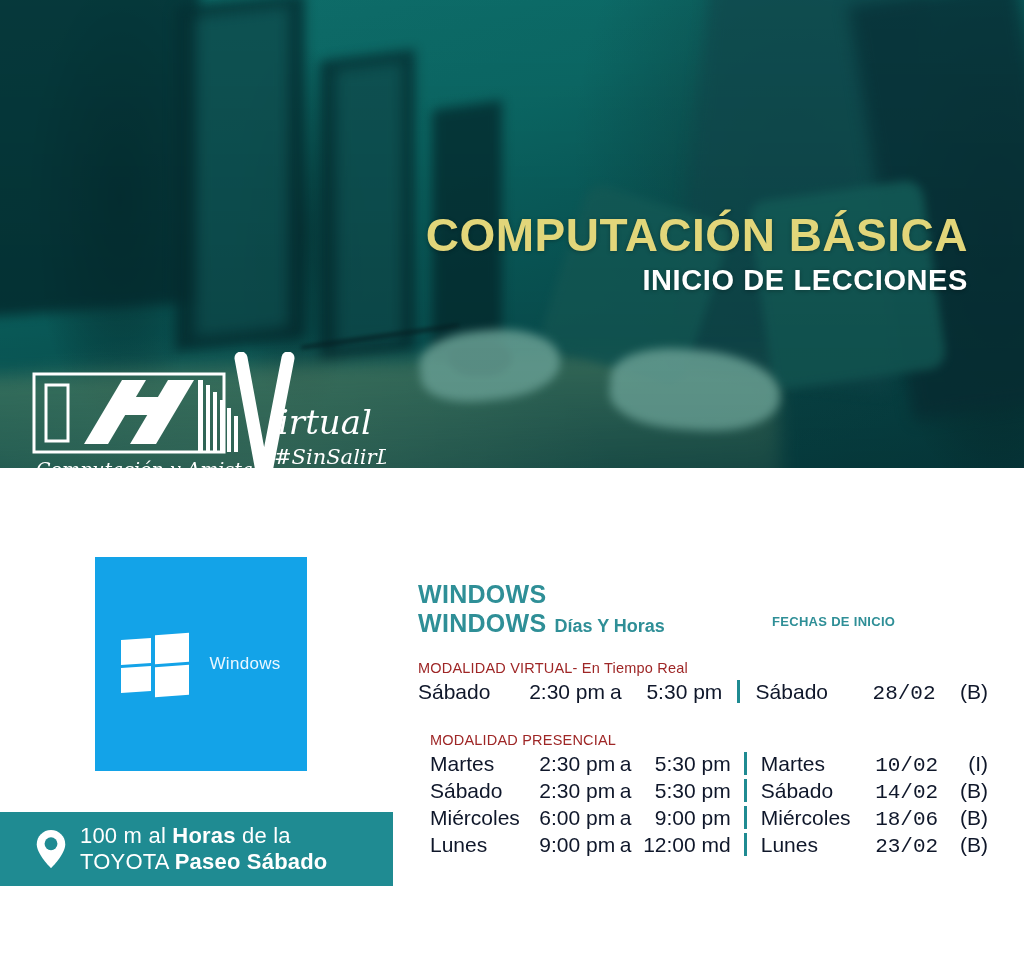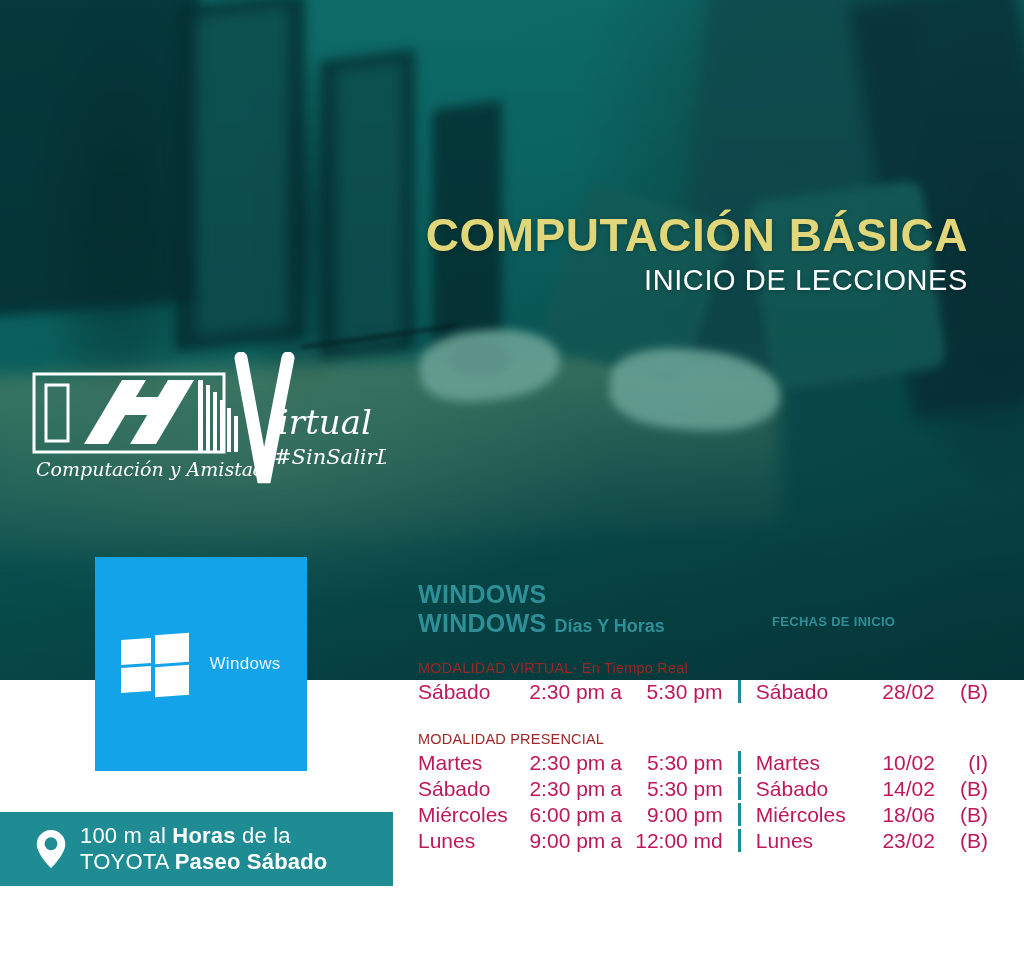--- a/index.html
+++ b/index.html
@@ -7,21 +7,21 @@
   body{
     width:1024px;height:980px;
     background:#ffffff;
     font-family:"Liberation Sans", sans-serif;
     overflow:hidden;
     position:relative;
   }
 
   
   .hero{
-    position:absolute;left:0;top:0;width:1024px;height:680px;
+    position:absolute;left:0;top:0;width:1024px;height:468px;
     overflow:hidden;
     background:#a16207;
   }
   .hero-photo{
     position:absolute;inset:0;
     background:
       
       radial-gradient(ellipse 520px 200px at 250px 470px, rgba(150,190,150,.30), rgba(150,190,150,0) 70%),
       
       radial-gradient(ellipse 300px 420px at 790px 150px, rgba(20,60,62,.55), rgba(20,60,62,0) 72%),
@@ -60,21 +60,21 @@
   .hero-tint{position:absolute;inset:0;background:linear-gradient(180deg,rgba(10,110,110,.26),rgba(6,72,76,.42));mix-blend-mode:multiply;}
 
   
   .hero-titles{position:absolute;right:56px;top:212px;text-align:right;}
   .title-main{
     font-size:46px;font-weight:bold;letter-spacing:.5px;
     color:#e2d67a;line-height:1.02;margin:0;
     text-shadow:0 1px 4px rgba(0,0,0,.28);
   }
   .title-sub{
-    font-size:29px;font-weight:normal;letter-spacing:.6px;
+    font-size:29px;font-weight:bold;letter-spacing:.6px;
     color:#ffffff;line-height:1.08;margin:6px 0 0 0;
     text-shadow:0 1px 4px rgba(0,0,0,.30);
   }
 
   
   .logo{position:absolute;left:26px;top:352px;width:360px;height:145px;}
   .logo svg{display:block;}
 
   
   .win-tile{
@@ -104,34 +104,34 @@
   .sched{position:absolute;left:418px;top:580px;width:570px;}
   .sched-head{color:#2f8f97;font-weight:bold;}
   .hl-windows{font-size:25px;letter-spacing:.3px;line-height:1.16;}
   .hl-row{display:flex;align-items:baseline;line-height:1.16;}
   .hl-horarios{font-size:25px;letter-spacing:.3px;}
   .hl-dias{font-size:18px;margin-left:8px;}
   .hl-fechas{font-size:13px;letter-spacing:.3px;position:absolute;left:354px;top:34px;}
 
   .mod-label{color:#9e2626;font-weight:normal;font-size:14.5px;letter-spacing:.2px;}
   .mod-virtual{margin-top:22px;}
-  .mod-presencial{margin-top:26px;}
+  .mod-presencial{margin-top:26px;margin-left:12px;}
 
   table.rows{border-collapse:collapse;margin-top:3px;}
   table.rows td{
-    font-size:21px;color:#be185d;padding:1px 0;white-space:nowrap;vertical-align:baseline;
+    font-size:21px;color:#0f172a;padding:1px 0;white-space:nowrap;vertical-align:baseline;
   }
   td.c-day{width:104px;}
   td.c-from{width:84px;text-align:right;padding-right:8px;}
   td.c-a{width:22px;text-align:center;}
   td.c-to{width:96px;text-align:right;}
   td.c-div{width:34px;text-align:center;}
   td.c-div i{display:inline-block;width:3px;height:23px;background:#1f8b92;vertical-align:-4px;font-style:normal;}
   td.c-day2{width:118px;padding-left:10px;}
-  td.c-date{width:72px;text-align:center;}
+  td.c-date{width:72px;text-align:left;font-family:Liberation Mono, monospace;}
   td.c-tag{width:44px;text-align:right;padding-left:6px;}
 </style>
 </head>
 <body>
 
 <div class="hero">
   <div class="hero-photo">
     <div class="mon m1"></div>
     <div class="mon m2"></div>
     <div class="mon-screen s2"></div>

